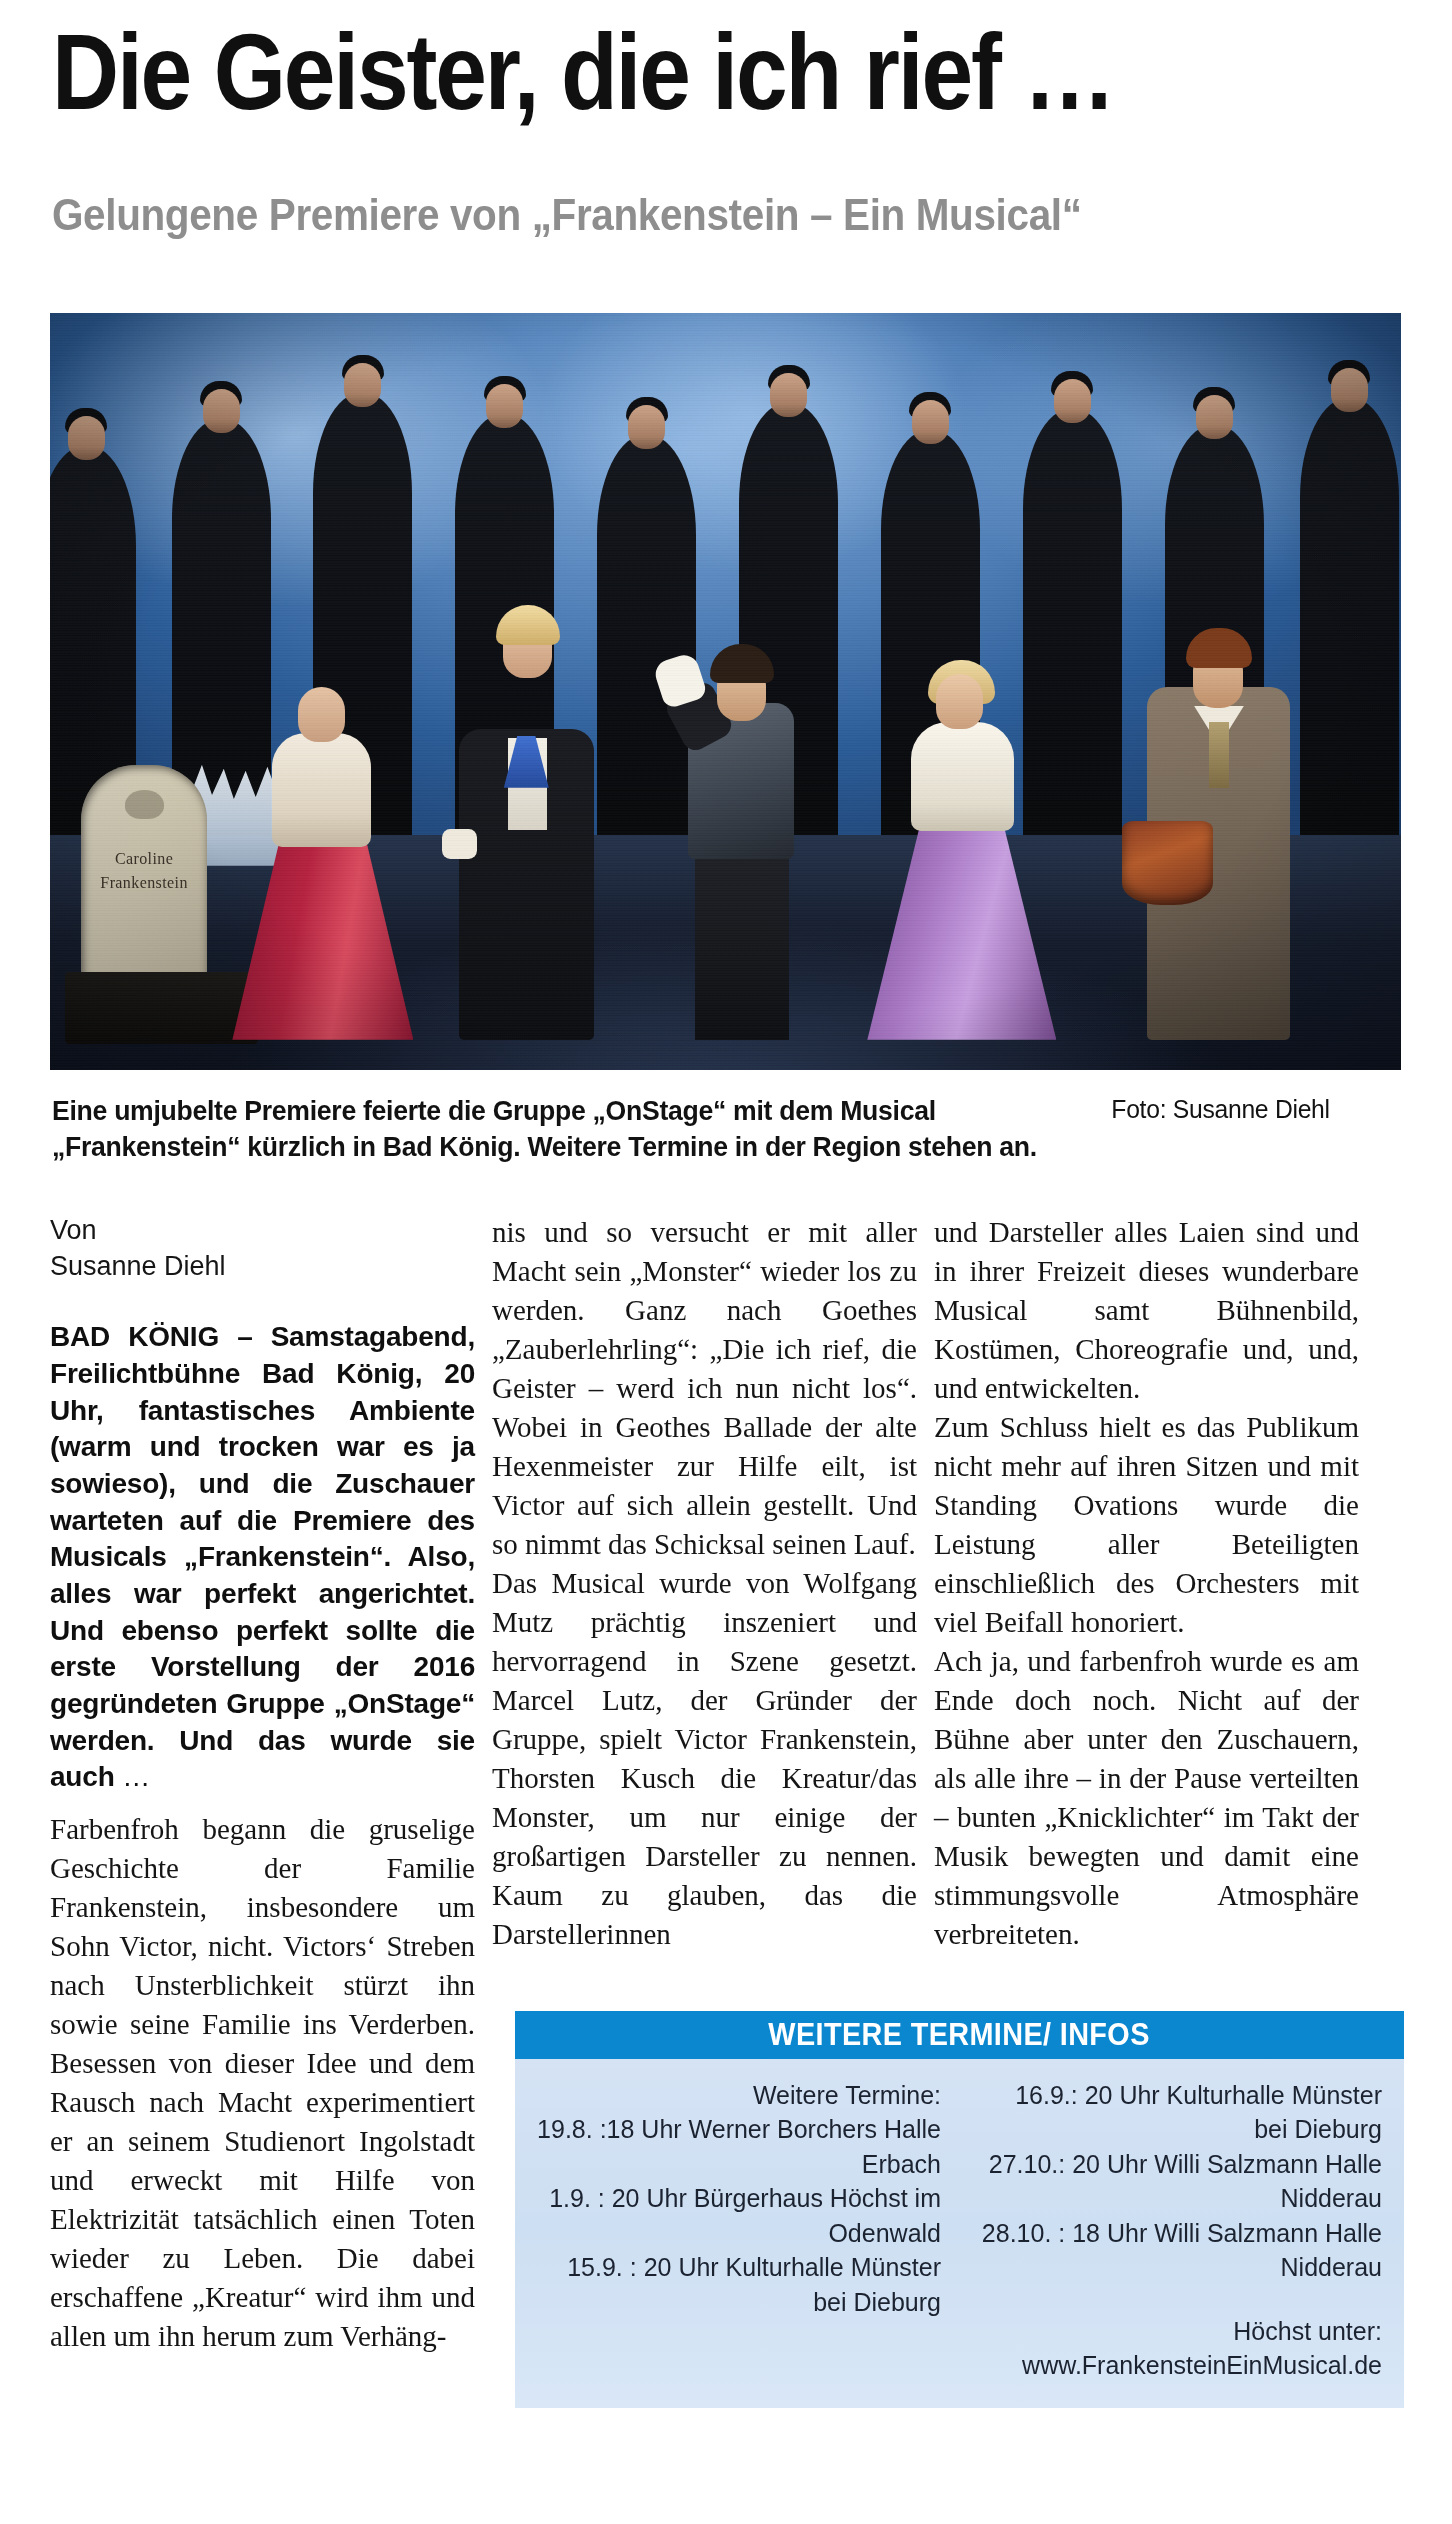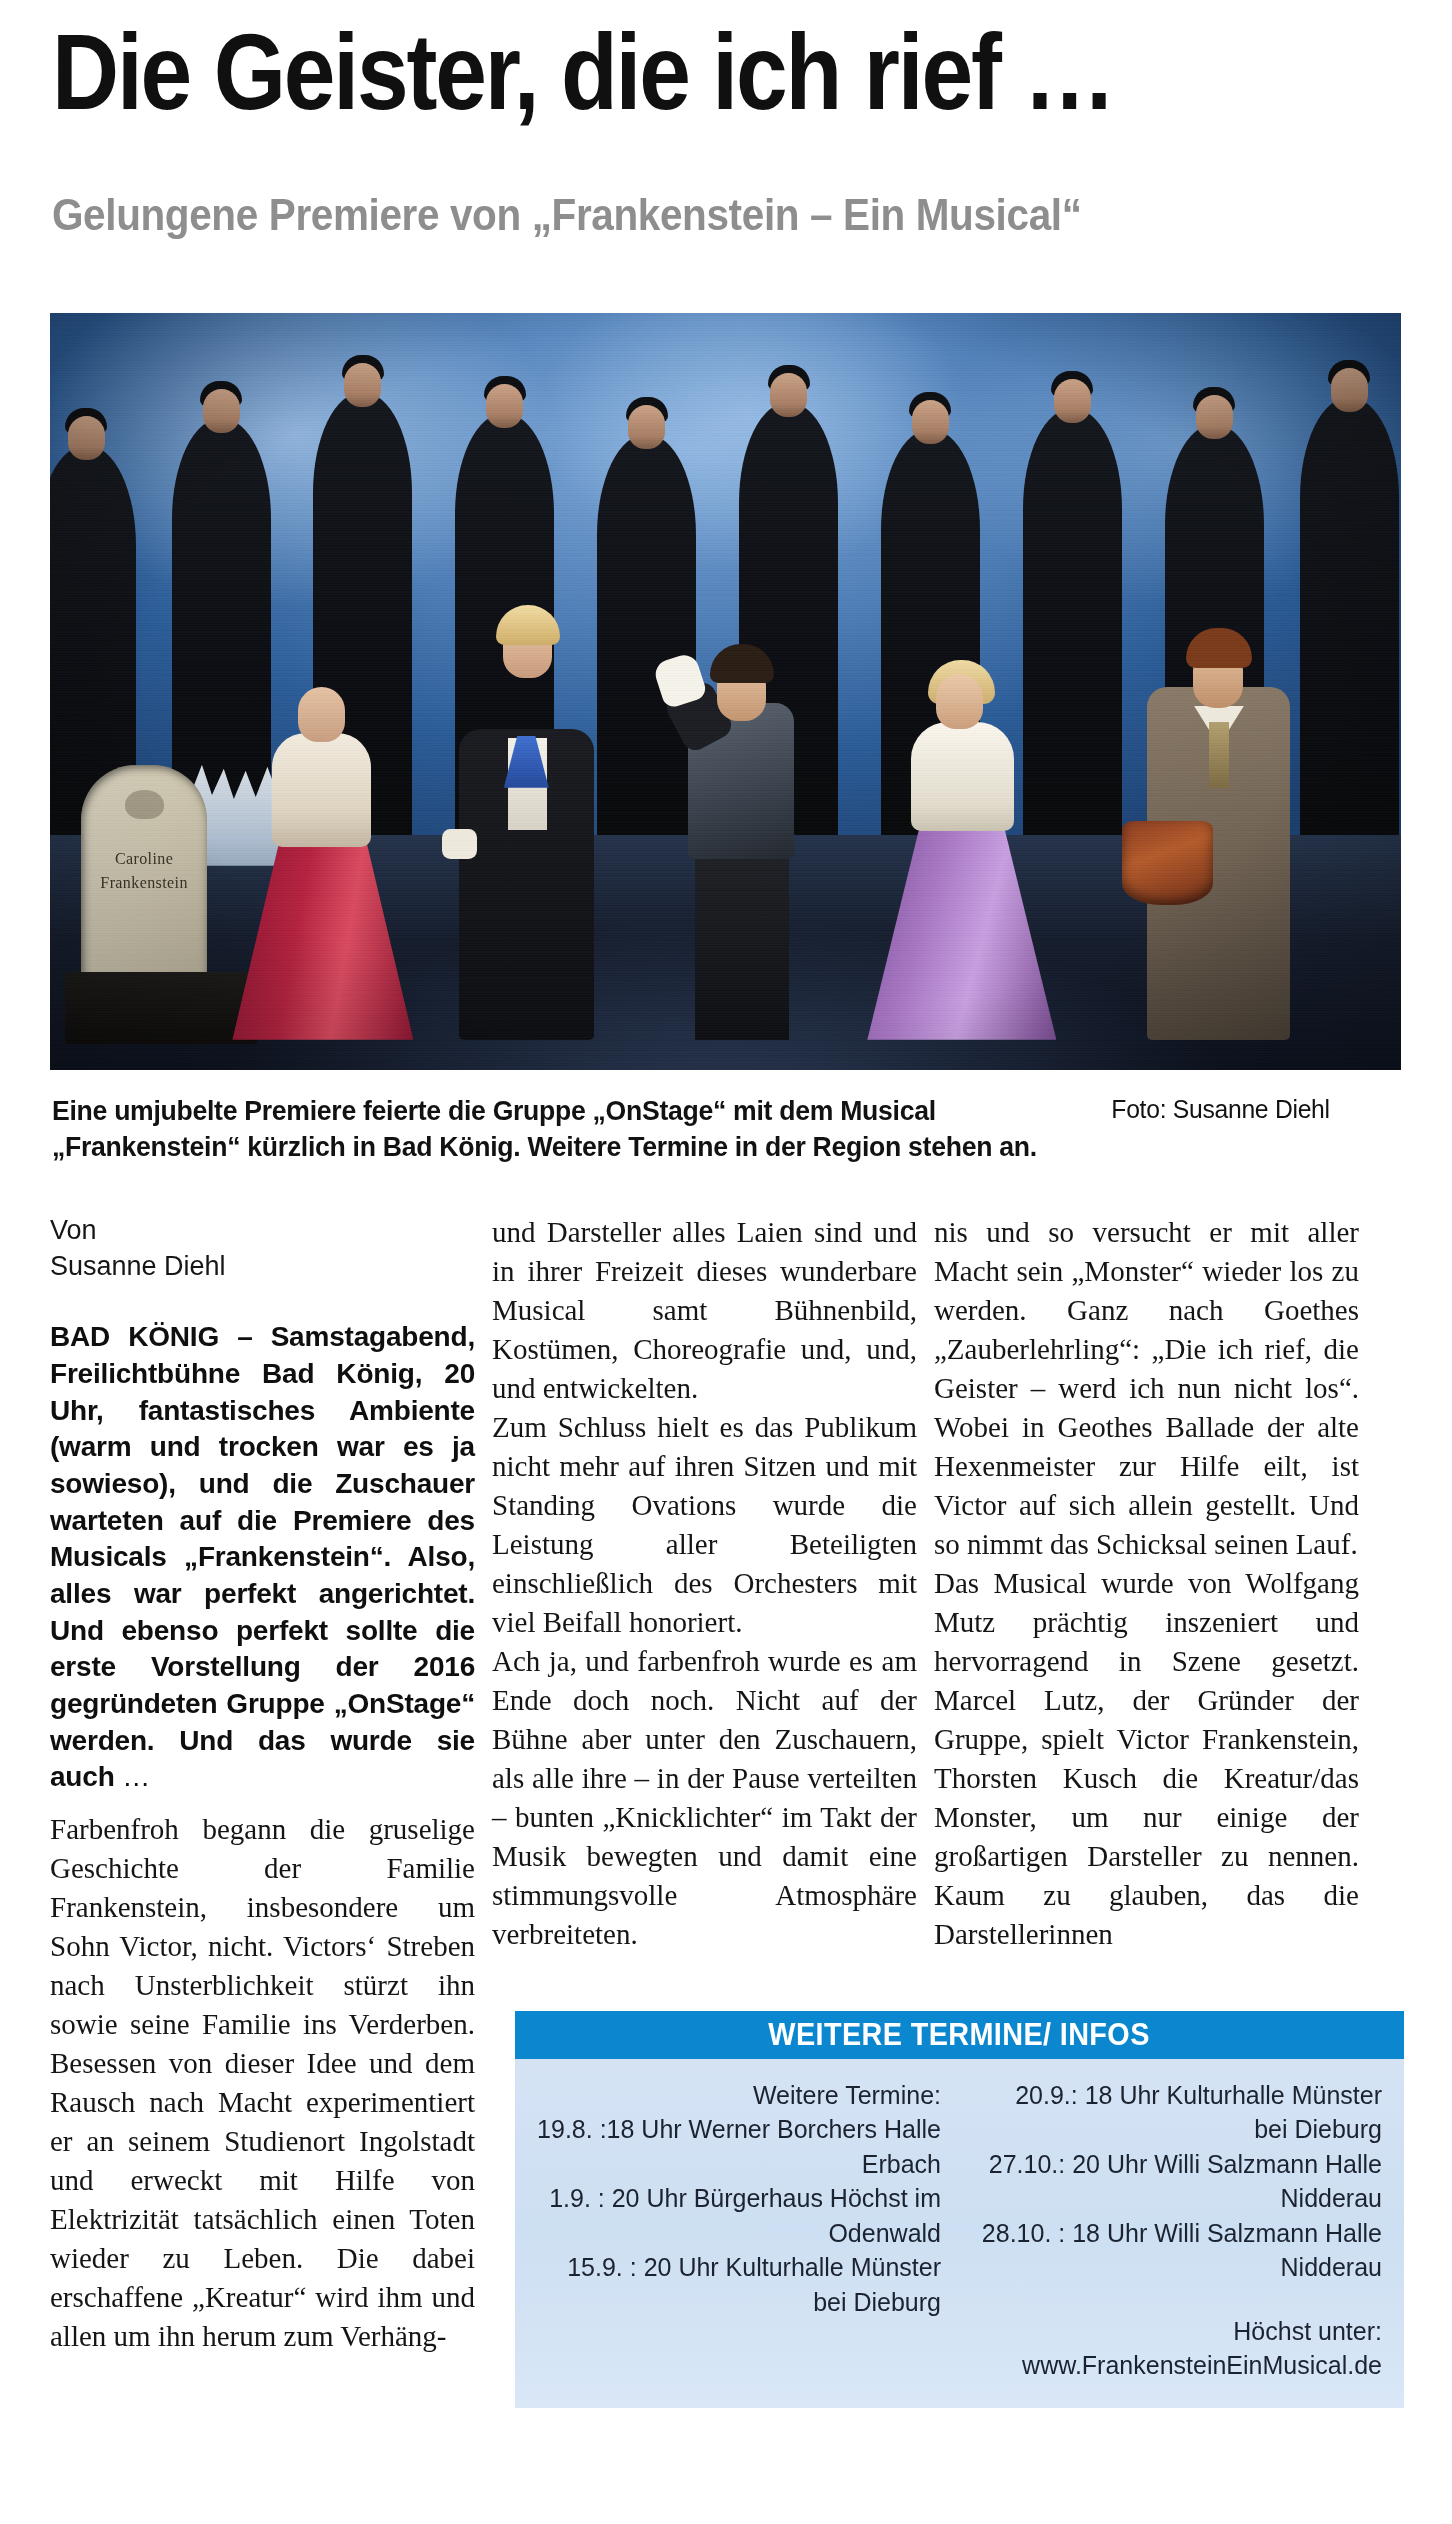--- a/index.html
+++ b/index.html
@@ -584,48 +584,48 @@
         <span>Susanne Diehl</span>
       </div>
       <div class="lead"><span>BAD KÖNIG – Samstagabend, Freilichtbühne Bad König, 20 Uhr, fantastisches Ambiente (warm und trocken war es ja sowieso), und die Zuschauer warteten auf die Premiere des Musicals „Frankenstein“. Also, alles war perfekt angerichtet. Und ebenso perfekt sollte die erste Vorstellung der 2016 gegründeten Gruppe „OnStage“ werden. Und das wurde sie auch</span><span class="tail"> …</span></div>
       <div class="bodytext">
         <p>Farbenfroh begann die gruselige Geschichte der Familie Frankenstein, insbesondere um Sohn Victor, nicht. Victors‘ Streben nach Unsterblichkeit stürzt ihn sowie seine Familie ins Verderben. Besessen von dieser Idee und dem Rausch nach Macht experimentiert er an seinem Studienort Ingolstadt und erweckt mit Hilfe von Elektrizität tatsächlich einen Toten wieder zu Leben. Die dabei erschaffene „Kreatur“ wird ihm und allen um ihn herum zum Verhäng-</p>
       </div>
     </div>
 
     <div class="col">
       <div class="bodytext">
+        <p>nis und so versucht er mit aller Macht sein „Monster“ wieder los zu werden. Ganz nach Goethes „Zauberlehrling“: „Die ich rief, die Geister – werd ich nun nicht los“. Wobei in Geothes Ballade der alte Hexenmeister zur Hilfe eilt, ist Victor auf sich allein gestellt. Und so nimmt das Schicksal seinen Lauf.</p>
+        <p>Das Musical wurde von Wolfgang Mutz prächtig inszeniert und hervorragend in Szene gesetzt. Marcel Lutz, der Gründer der Gruppe, spielt Victor Frankenstein, Thorsten Kusch die Kreatur/das Monster, um nur einige der großartigen Darsteller zu nennen. Kaum zu glauben, das die Darstellerinnen</p>
+      </div>
+    </div>
+
+    <div class="col">
+      <div class="bodytext">
         <p>und Darsteller alles Laien sind und in ihrer Freizeit dieses wunderbare Musical samt Bühnenbild, Kostümen, Choreografie und, und, und entwickelten.</p>
         <p>Zum Schluss hielt es das Publikum nicht mehr auf ihren Sitzen und mit Standing Ovations wurde die Leistung aller Beteiligten einschließlich des Orchesters mit viel Beifall honoriert.</p>
         <p>Ach ja, und farbenfroh wurde es am Ende doch noch. Nicht auf der Bühne aber unter den Zuschauern, als alle ihre – in der Pause verteilten – bunten „Knicklichter“ im Takt der Musik bewegten und damit eine stimmungsvolle Atmosphäre verbreiteten.</p>
-      </div>
-    </div>
-
-    <div class="col">
-      <div class="bodytext">
-        <p>nis und so versucht er mit aller Macht sein „Monster“ wieder los zu werden. Ganz nach Goethes „Zauberlehrling“: „Die ich rief, die Geister – werd ich nun nicht los“. Wobei in Geothes Ballade der alte Hexenmeister zur Hilfe eilt, ist Victor auf sich allein gestellt. Und so nimmt das Schicksal seinen Lauf.</p>
-        <p>Das Musical wurde von Wolfgang Mutz prächtig inszeniert und hervorragend in Szene gesetzt. Marcel Lutz, der Gründer der Gruppe, spielt Victor Frankenstein, Thorsten Kusch die Kreatur/das Monster, um nur einige der großartigen Darsteller zu nennen. Kaum zu glauben, das die Darstellerinnen</p>
       </div>
     </div>
 
   </div>
 
   <div class="infobox">
     <div class="infobox-header">
       <span>WEITERE TERMINE/ INFOS</span>
     </div>
     <div class="infobox-body">
       <div class="info-col">
         <div>Weitere Termine:</div>
         <div>19.8. :18 Uhr  Werner Borchers Halle Erbach</div>
         <div>1.9. : 20 Uhr  Bürgerhaus Höchst im Odenwald</div>
         <div>15.9. : 20 Uhr  Kulturhalle Münster bei Dieburg</div>
       </div>
       <div class="info-col">
-        <div>20.9.: 18 Uhr  Kulturhalle Münster bei Dieburg</div>
+        <div>16.9.: 20 Uhr  Kulturhalle Münster bei Dieburg</div>
         <div>27.10.: 20 Uhr  Willi Salzmann Halle Nidderau</div>
         <div>28.10. : 18 Uhr  Willi Salzmann Halle Nidderau</div>
         <div class="spacer"></div>
         <div>Höchst unter:</div>
         <div>www.FrankensteinEinMusical.de</div>
       </div>
     </div>
   </div>
 
 </div>

